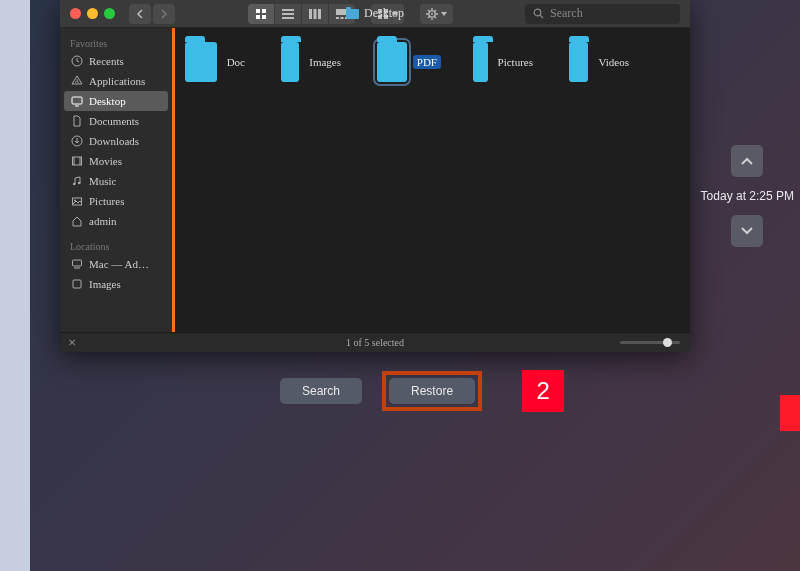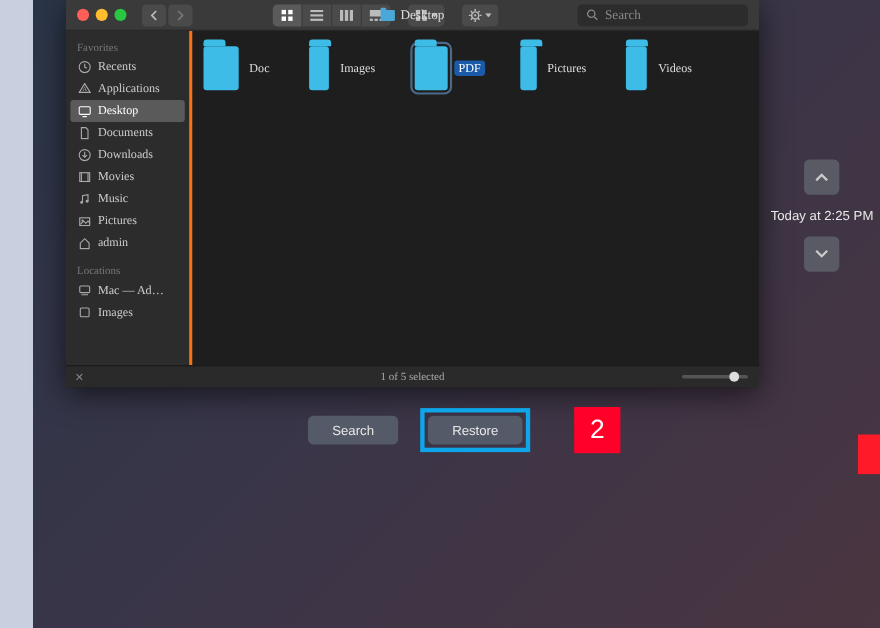--- a/index.html
+++ b/index.html
@@ -103,21 +103,21 @@
   .zoom-track { width: 60px; height: 3px; background: #555; border-radius: 2px; position: relative; }
   .zoom-thumb { position:absolute; top:-3px; right:8px; width:9px; height:9px; border-radius:50%; background:#ddd; }
   .buttons {
     position: absolute; left: 280px; top: 370px; display: flex; gap: 20px; align-items: center;
   }
   .btn {
     height: 26px; padding: 0 22px; border-radius: 5px;
     background: #555a68; color: #e8e8e8; font-size: 12px;
     display: flex; align-items: center; justify-content: center;
   }
-  .highlight-box { border: 4px solid #0ea5e9; padding: 3px; }
+  .highlight-box { border: 4px solid #c2410c; padding: 3px; }
   .num-badge {
     width: 42px; height: 42px; background: #ff0028; color: #fff;
     font-size: 24px; font-weight: 500; display:flex; align-items:center; justify-content:center;
     margin-left: 20px;
   }
   .tm-panel {
     position: absolute; right: 6px; top: 145px; display:flex; flex-direction:column; align-items:center; gap:12px;
   }
   .tm-arrow {
     width: 32px; height: 32px; background: #5a5a64; border-radius: 5px;

